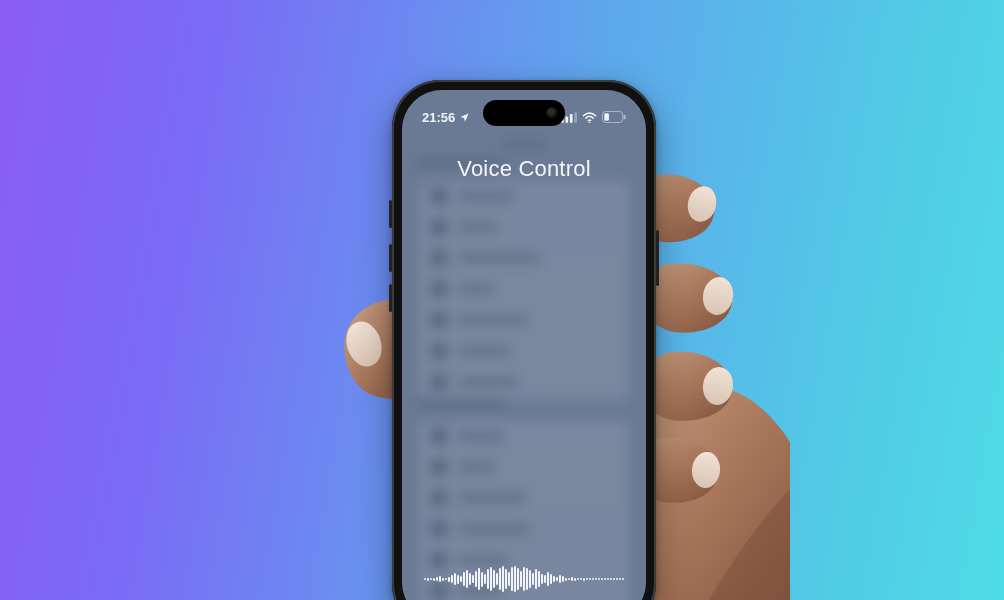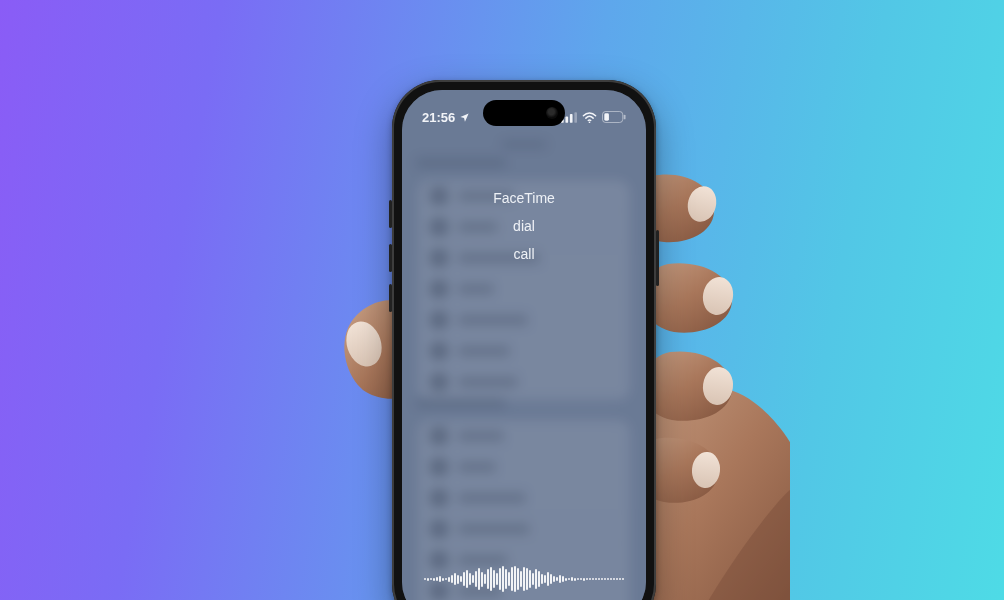--- a/index.html
+++ b/index.html
@@ -359,25 +359,21 @@
               <div class="lbl" style="width:50px"></div>
             </div>
           <div class="row">
               <div class="ico"></div>
               <div class="lbl" style="width:44px"></div>
             </div>
         </div>
       </div>
 
       <div class="vc-overlay">
-        <div class="vc-hints">
-          <span>FaceTime</span>
-          <span>dial</span>
-          <span>call</span>
-        </div>
+        <div class="vc-title">Voice Control</div>
       </div>
 
       <div class="waveform">
           <span style="height: 2px;"></span>
           <span style="height: 3px;"></span>
           <span style="height: 2px;"></span>
           <span style="height: 3px;"></span>
           <span style="height: 4px;"></span>
           <span style="height: 6px;"></span>
           <span style="height: 3px;"></span>

